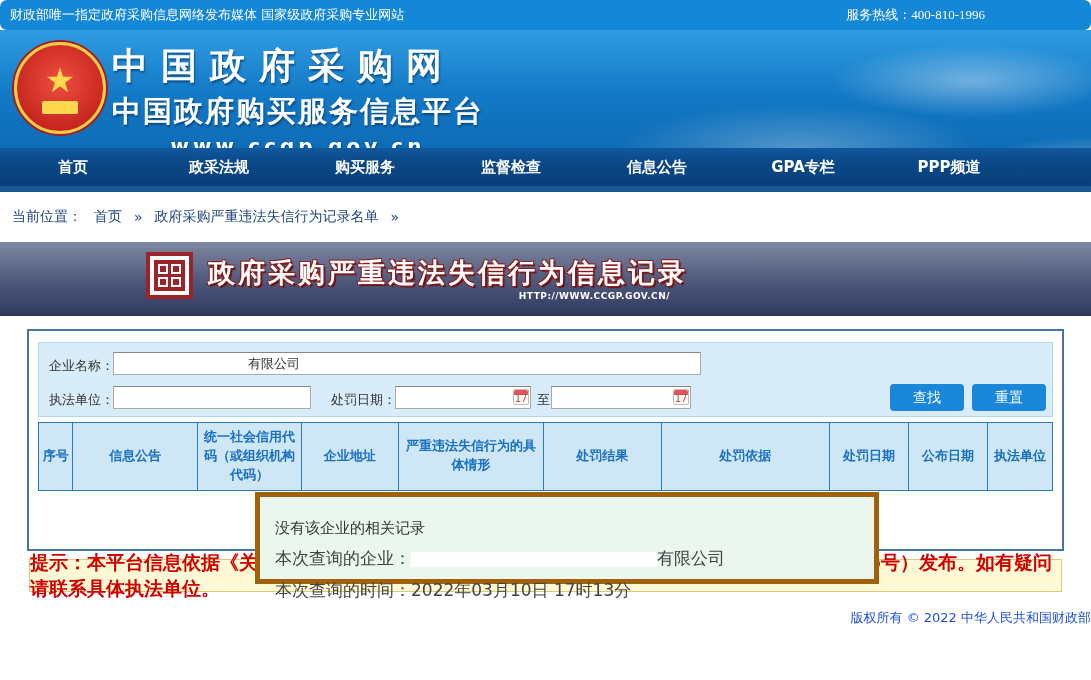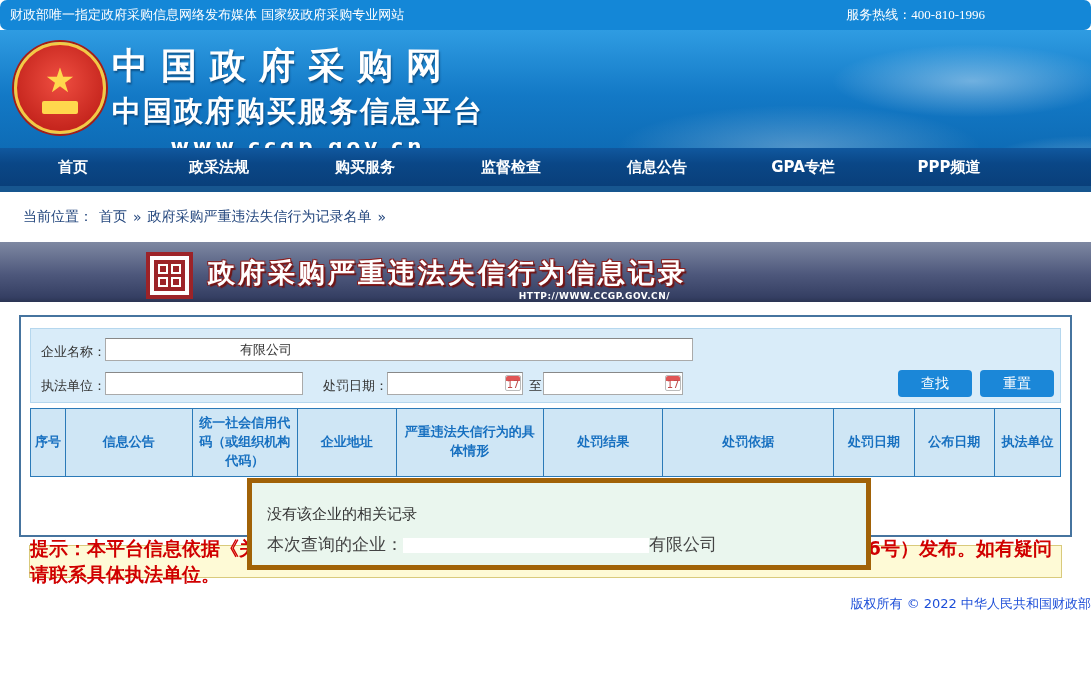--- a/index.html
+++ b/index.html
@@ -33,40 +33,40 @@
                text-shadow:1px 2px 2px rgba(0,40,80,.55); }
   .site-url  { font-size:20px; font-weight:bold; letter-spacing:4px; text-align:center; margin-top:2px;
                text-shadow:1px 1px 1px rgba(0,40,80,.5); }
 
   
   .nav { height:44px; background:linear-gradient(180deg,#10589f 0%,#0a4787 40%,#093f7a 100%);
          border-bottom:6px solid #17568f; display:flex; align-items:center; }
   .nav-item { width:146px; text-align:center; color:#fff; font-weight:bold; font-size:15px; cursor:pointer; }
 
   
-  .breadcrumb { height:50px; display:flex; align-items:center; gap:6px; padding:0 23px;
+  .breadcrumb { height:50px; display:flex; align-items:center; gap:12px; padding:0 12px;
                 font-size:14px; color:#24477e; background:#fff; }
   .breadcrumb .crumb-link { cursor:pointer; }
 
   
-  .banner { height:60px; position:relative;
+  .banner { height:74px; position:relative;
             background:linear-gradient(180deg,#7e88a2 0%,#4d577b 55%,#353f63 92%,#2b3453 100%);padding-left:20px; }
   .seal { position:absolute; left:146px; top:10px; width:47px; height:47px; background:#fdfdfd;
           border:4px solid #9c2328; display:flex; align-items:center; justify-content:center; }
   .seal-inner { width:31px; height:31px; background:#9c2328; display:grid;
                 grid-template-columns:1fr 1fr; gap:3px; padding:4px; }
   .seal-inner i { border:2px solid #fff; display:block; }
   .banner-title { position:absolute; left:208px; top:13px; font-size:27px; font-weight:bold; color:#fff;
                   letter-spacing:3px; white-space:nowrap;
                   text-shadow:-1px -1px 0 #8c1f1f,1px -1px 0 #8c1f1f,-1px 1px 0 #8c1f1f,2px 2px 1px #6e1414; }
   .banner-url { position:absolute; left:480px; top:49px; width:190px; text-align:right;
                 font-size:9px; font-weight:bold; color:#fff; letter-spacing:.5px; }
 
   
-  .content { margin:13px 19px 0; height:222px; border:2px solid #46749f; background:#fff; position:relative; }
+  .content { margin:13px 27px 0; height:222px; border:2px solid #46749f; background:#fff; position:relative; }
 
   .search-panel { position:absolute; left:9px; right:9px; top:11px; height:75px;
                   background:#d9ecf9; border:1px solid #b5d7ee; }
   .form-label { position:absolute; font-size:13px; color:#333; white-space:nowrap; }
   .txt { position:absolute; height:23px; border:1px solid #aaa; border-top-color:#888;
          background:#fff; font-size:13px; color:#333; padding:0 4px;
          font-family:"DejaVu Sans","Liberation Sans",sans-serif; }
   .inp-company { left:74px; top:9px; width:588px; text-indent:130px; }
   .inp-authority { left:74px; top:43px; width:198px; }
   .date-wrap { position:absolute; top:43px; height:23px; }
@@ -209,20 +209,21 @@
       </tr>
     </tbody>
       </table>
   </div>
 
   <div class="result-box">
     <div class="result-title">没有该企业的相关记录</div>
     <div class="result-line">
       <span>本次查询的企业：</span><span class="redaction"></span><span>有限公司</span>
     </div>
+    <div class="result-line">本次查询的时间：2022年03月10日 17时13分</div>
   </div>
 
 </div>
 
 <div class="notice">
   <span>提示：本平台信息依据《关于报送政府采购严重违法失信行为信息记录的通知》（财办库[2014]526号）发布。如有疑问请联系具体执法单位。</span>
 </div>
 
 <div class="footer">
   <span>版权所有 © 2022 中华人民共和国财政部</span>

